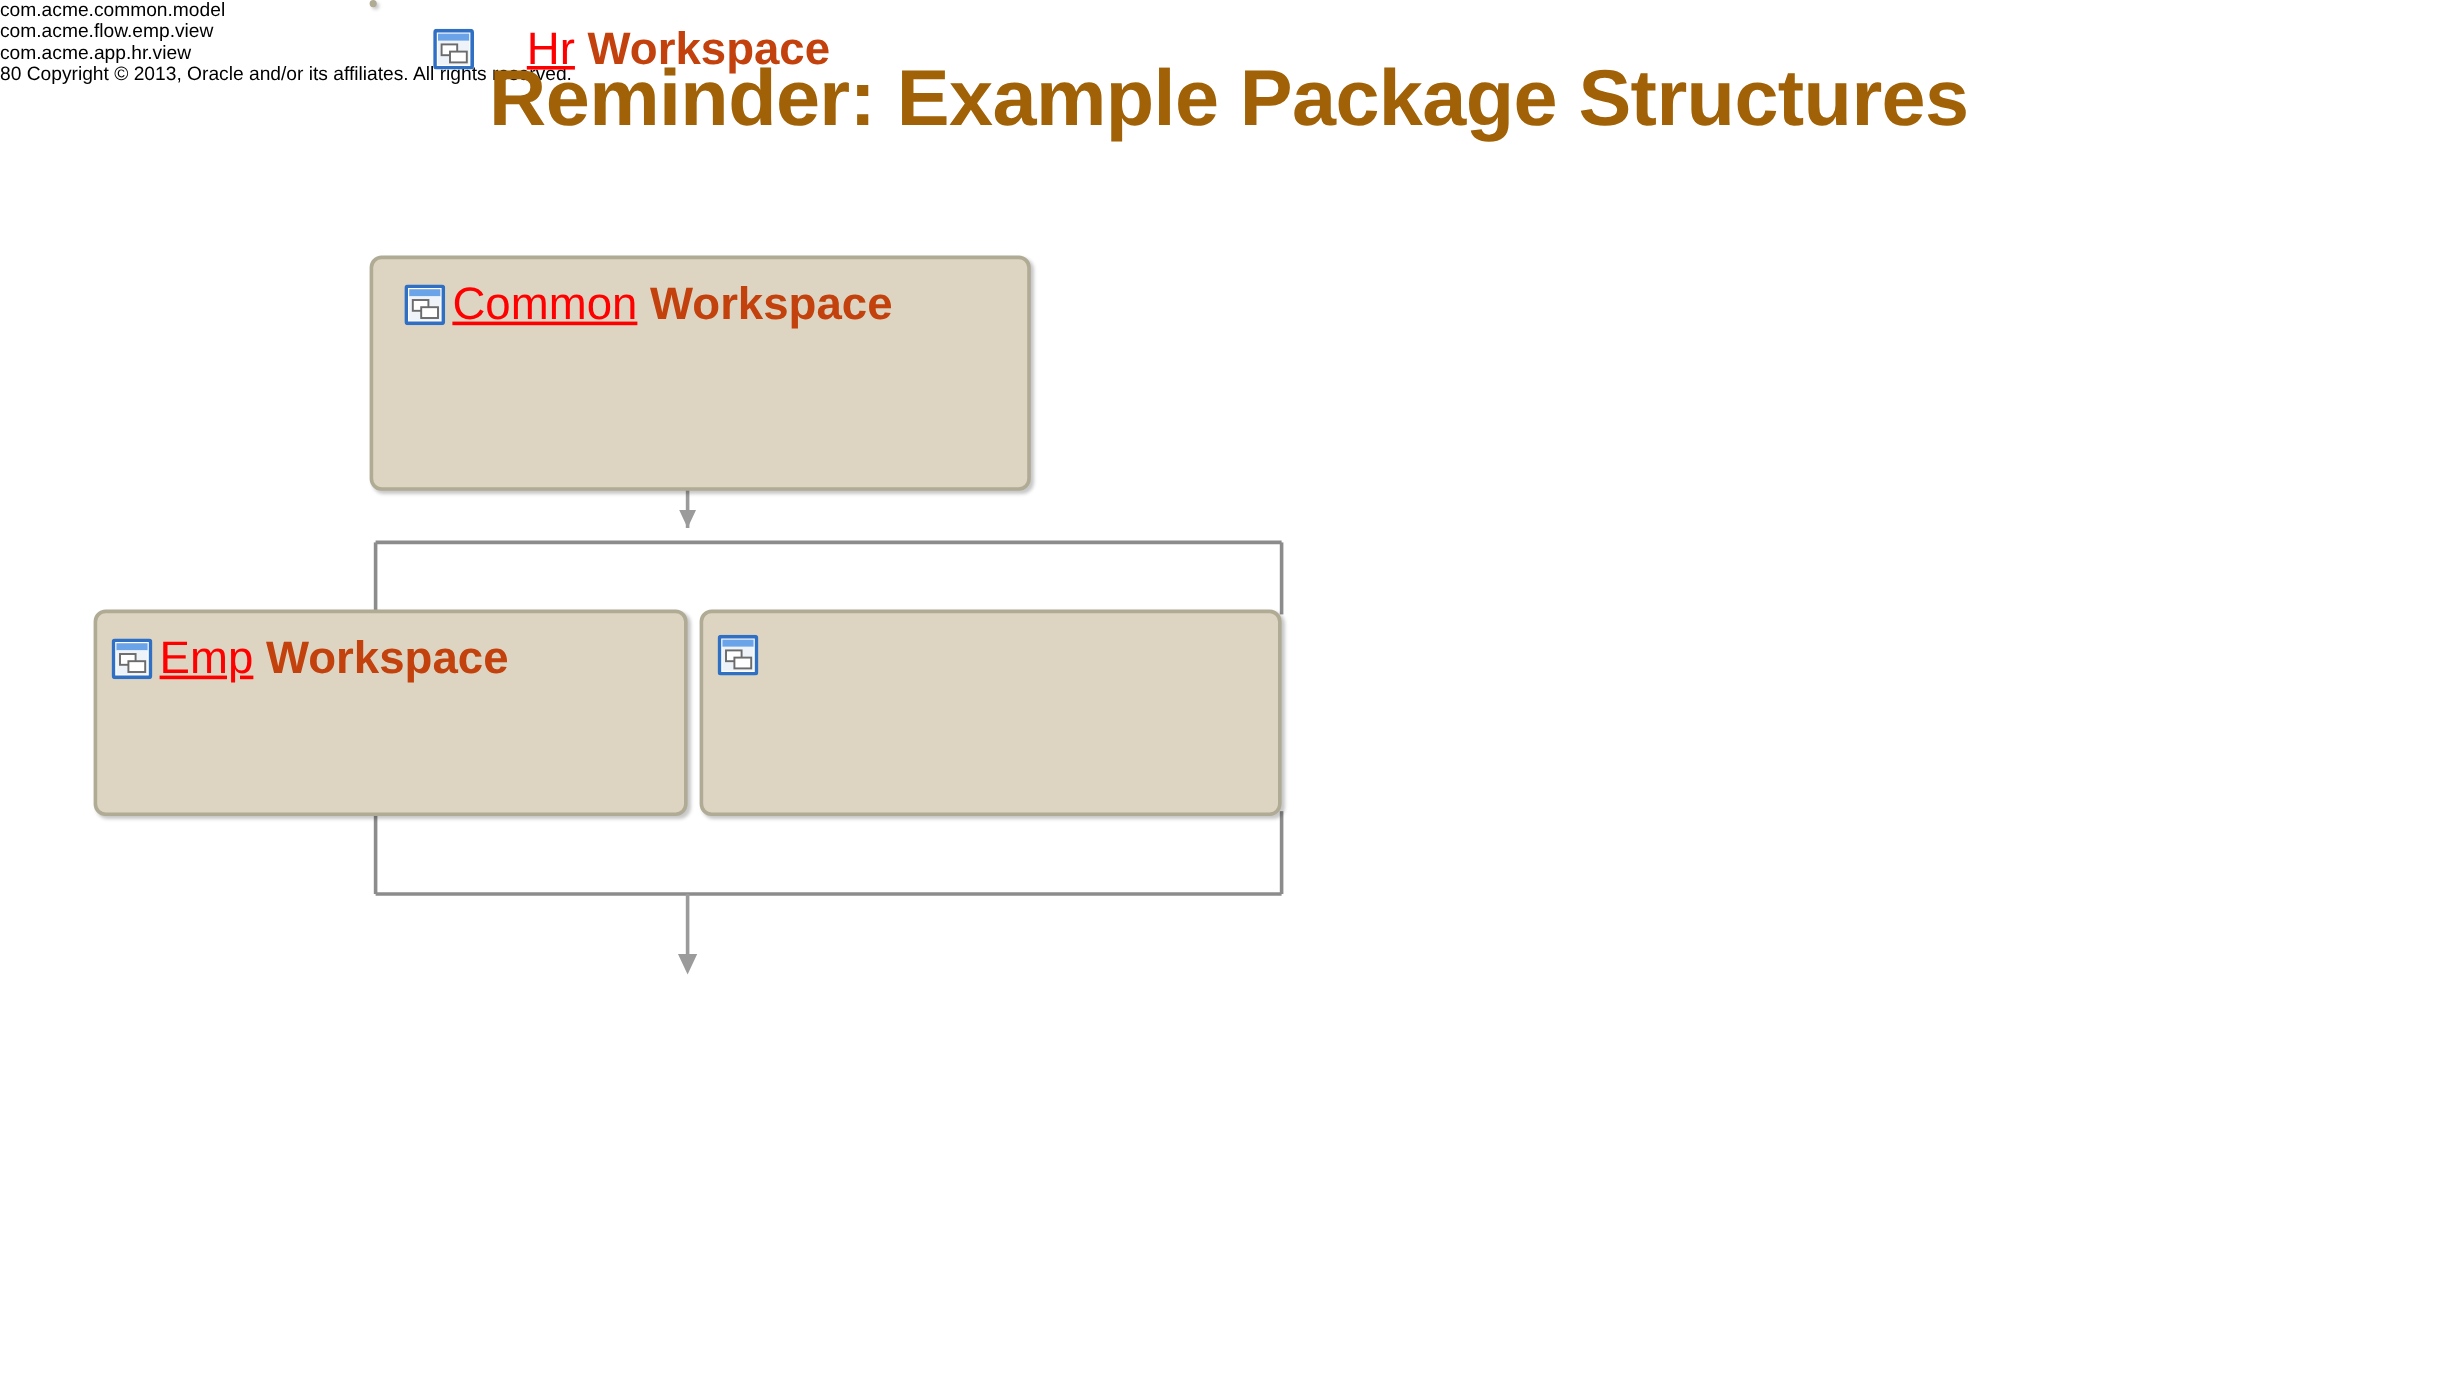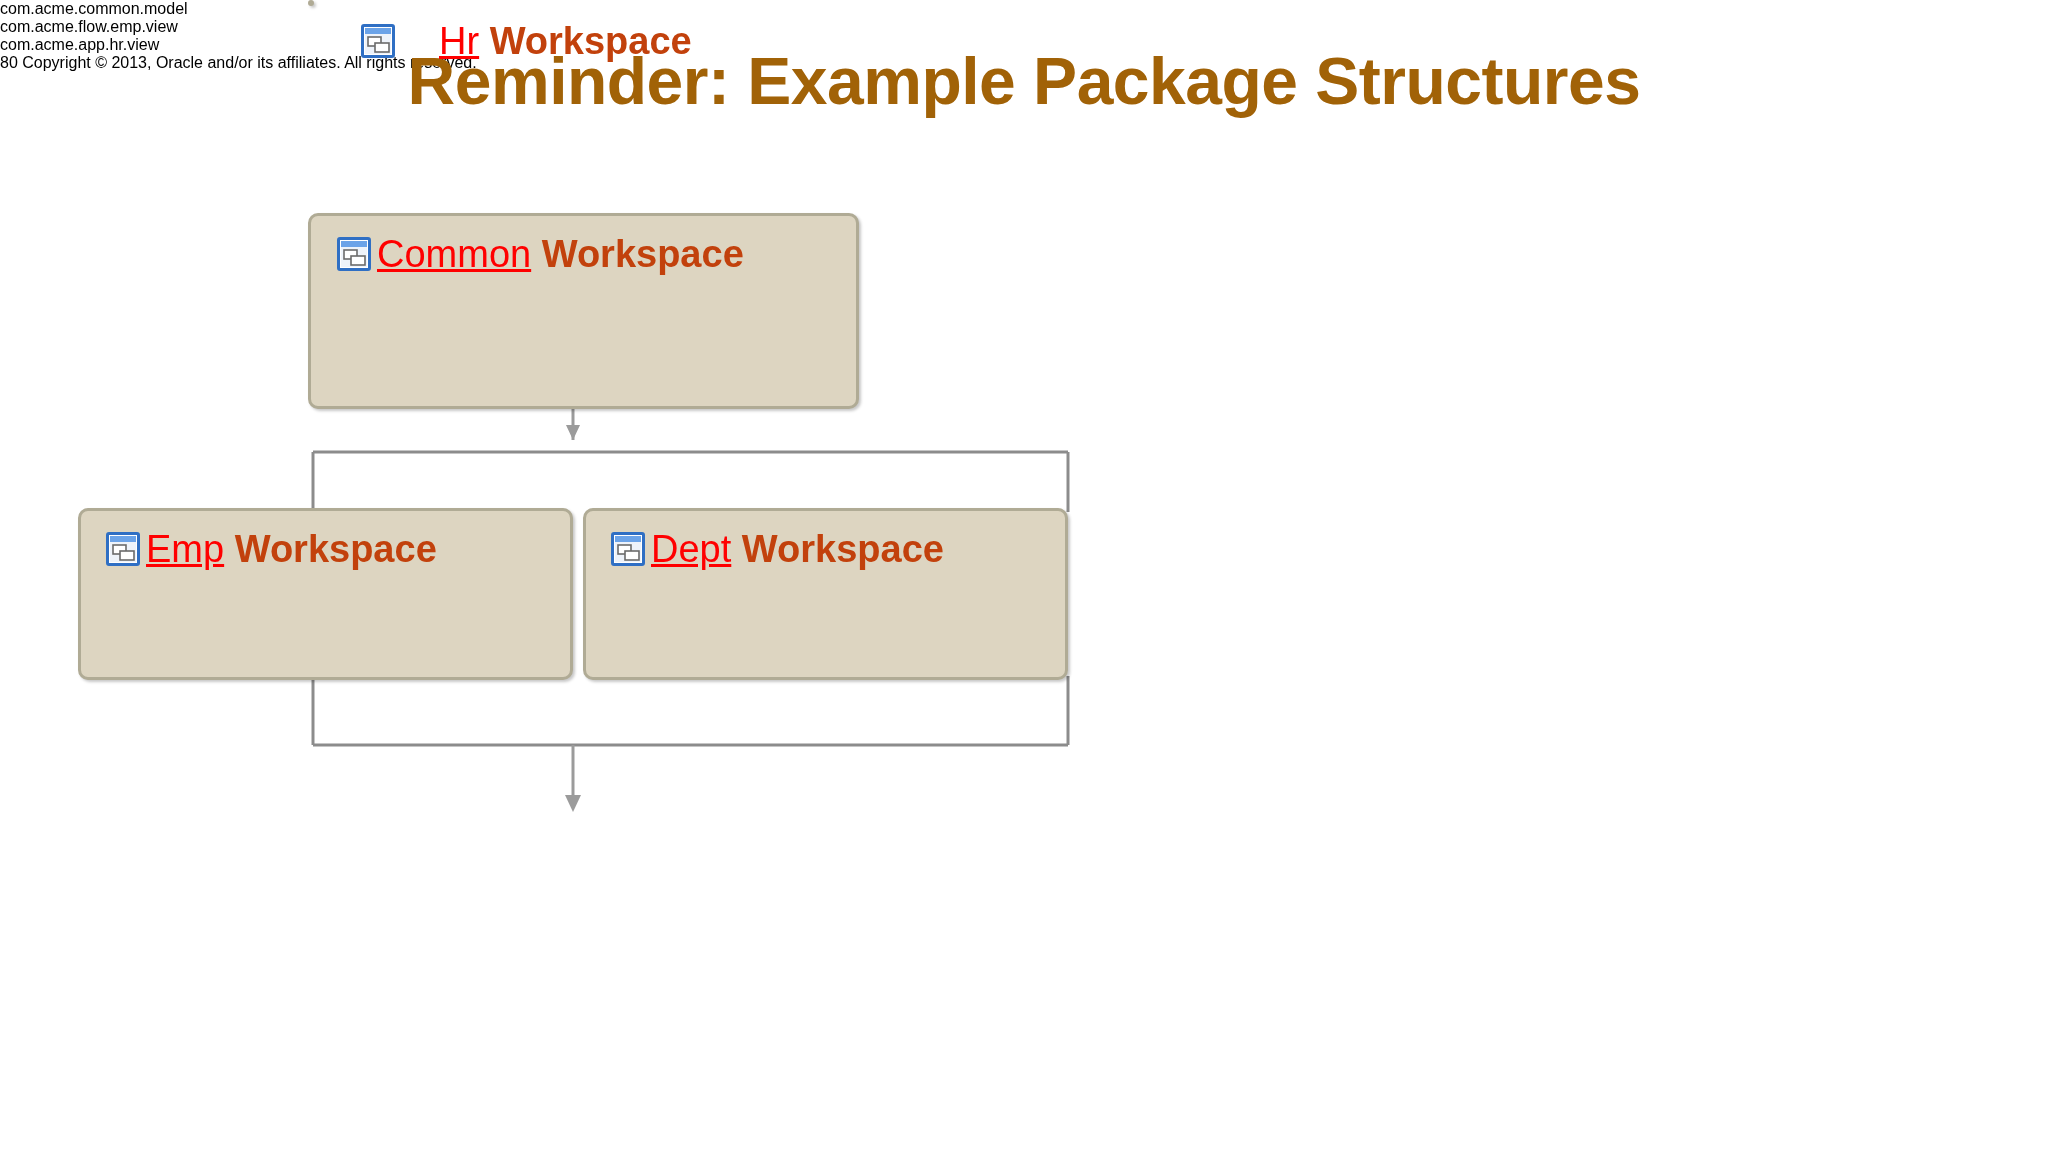--- a/index.html
+++ b/index.html
@@ -62,21 +62,21 @@
     position: absolute;
     left: 0;
     top: 18px;
     width: 100%;
     display: flex;
     align-items: center;
     white-space: nowrap;
   }
 
   .ws-head.indent-a { padding-left: 26px; }
-  .ws-head.indent-b { padding-left: 25px; }
+  .ws-head.indent-b { padding-left: 12px; }
   .ws-head.indent-c { padding-left: 50px; }
 
   .ws-icon {
     flex: 0 0 auto;
     width: 34px;
     height: 34px;
     display: block;
     margin-right: 6px;
   }
 
@@ -205,21 +205,20 @@
 
   <div class="ws-box" id="box-dept">
     <div class="ws-head indent-b">
       <svg class="ws-icon" viewBox="0 0 34 34">
         <rect x="1.5" y="1.5" width="31" height="31" rx="1.5" fill="#ffffff" stroke="#2f6fc4" stroke-width="3"></rect>
         <rect x="4" y="4" width="26" height="6" fill="#6ba3e8"></rect>
         <rect x="4" y="10" width="26" height="20" fill="#eef3fa"></rect>
         <rect x="7" y="13" width="13" height="9" fill="#ffffff" stroke="#6b6b6b" stroke-width="1.6"></rect>
         <rect x="14" y="19" width="14" height="9" fill="#ffffff" stroke="#6b6b6b" stroke-width="1.6"></rect>
       </svg>
-      <span class="ws-label"><span class="hl">Dept</span><span class="rest"> Workspace</span></span>
     </div>
   </div>
 
   <div class="ws-box" id="box-hr">
     <div class="ws-head indent-c">
       <svg class="ws-icon" viewBox="0 0 34 34">
         <rect x="1.5" y="1.5" width="31" height="31" rx="1.5" fill="#ffffff" stroke="#2f6fc4" stroke-width="3"></rect>
         <rect x="4" y="4" width="26" height="6" fill="#6ba3e8"></rect>
         <rect x="4" y="10" width="26" height="20" fill="#eef3fa"></rect>
         <rect x="7" y="13" width="13" height="9" fill="#ffffff" stroke="#6b6b6b" stroke-width="1.6"></rect>

